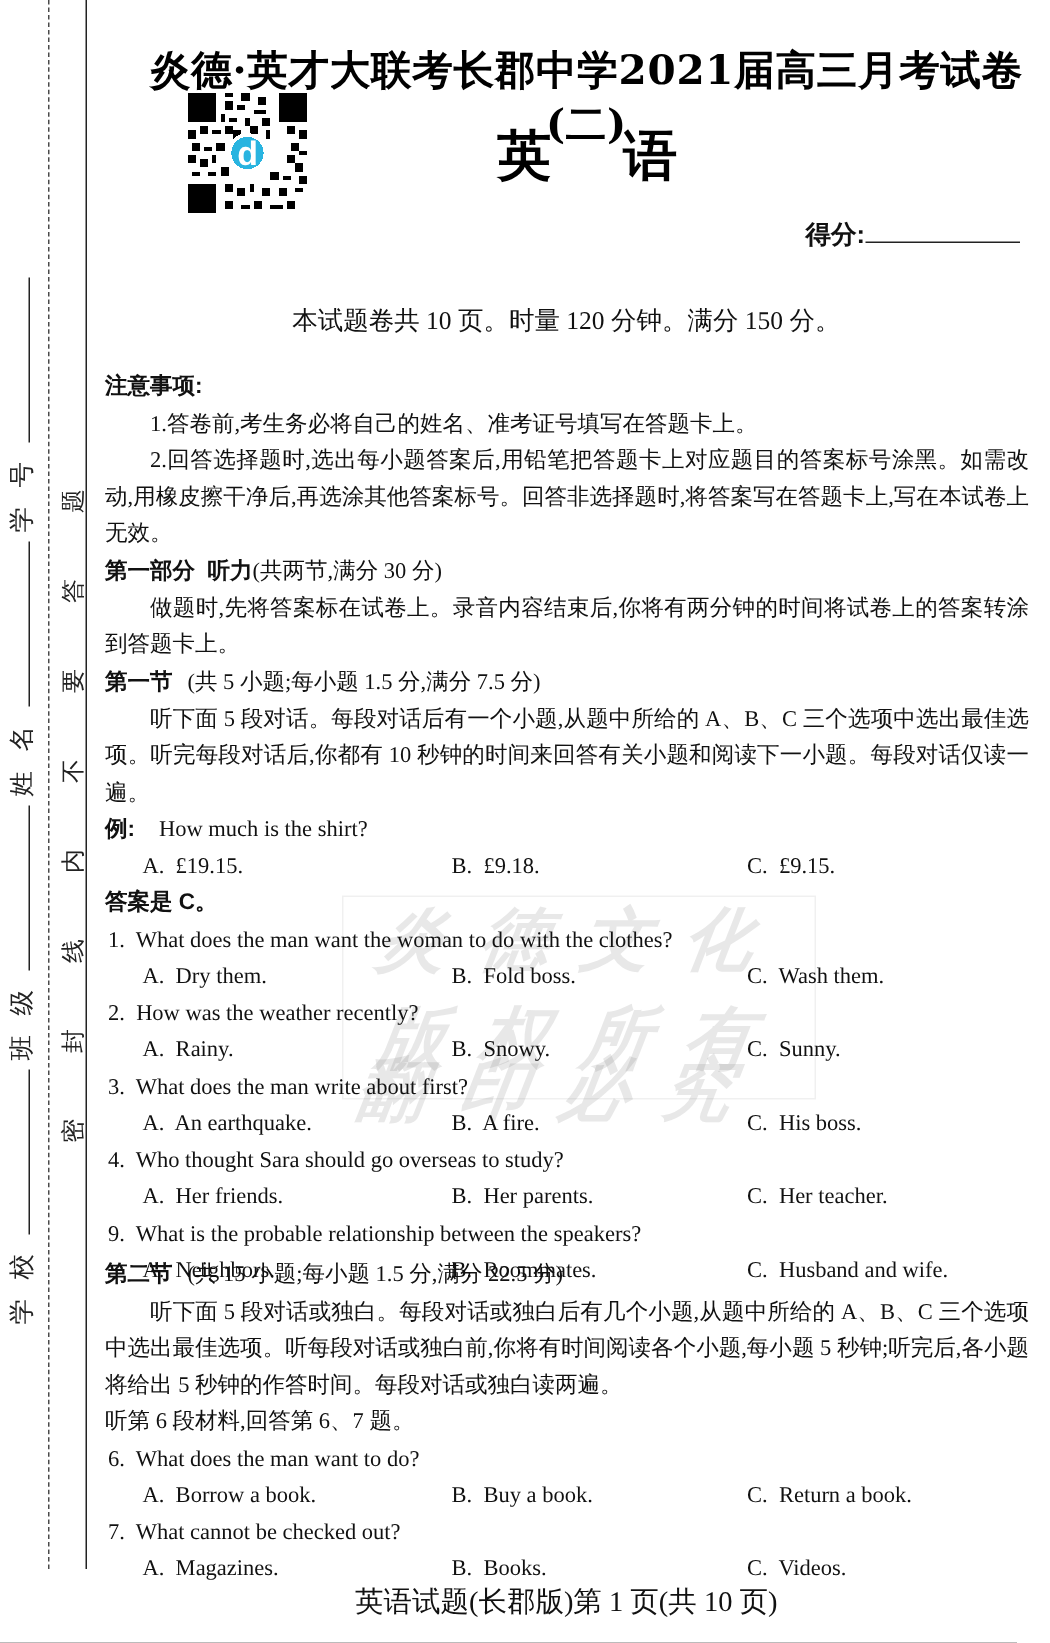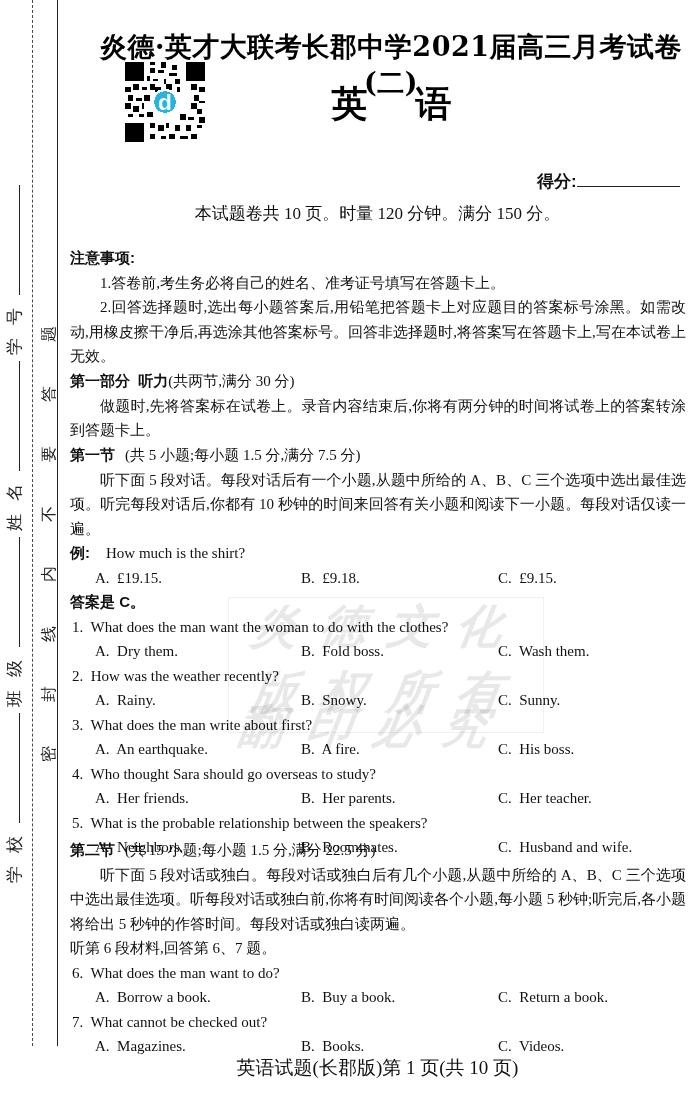--- a/index.html
+++ b/index.html
@@ -18,21 +18,21 @@
   .side-labels .blank{display:inline-block;width:110px;border-bottom:1.5px solid #222;height:14px;
                       margin:0 6px 0 0;}
   
   .exam-title{position:absolute;left:62px;top:14px;width:628px;margin:15px;text-align:center;
               font-size:27px;font-weight:bold;letter-spacing:0.5px;color:#000;
               font-family:"DejaVu Serif", serif;}
   .qr{position:absolute;left:125px;top:62px;width:80px;height:80px;}
   .subject{position:absolute;left:84px;top:80px;width:615px;text-align:center;
            font-size:36px;font-weight:bold;letter-spacing:48px;text-indent:48px;
            font-family:"Liberation Sans", sans-serif;color:#000;}
-  .score{position:absolute;left:537px;top:170px;font-size:17px;font-weight:bold;
+  .score{position:absolute;left:537px;top:145px;font-size:17px;font-weight:bold;
          font-family:"Liberation Sans", sans-serif;}
   .score-blank{display:inline-block;width:103px;border-bottom:1.5px solid #222;height:15px;}
   .info{position:absolute;left:70px;top:202px;width:615px;text-align:center;font-size:17px;}
   
   .blk{position:absolute;left:70px;width:616px;font-size:15px;line-height:24.5px;}
   .blk p{margin:0;}
   .indent{text-indent:2em;}
   .just{text-align:justify;}
   .bhead{font-family:"Liberation Sans", sans-serif;font-weight:bold;}
   .phead b{font-family:"Liberation Sans", sans-serif;font-weight:bold;white-space:pre-wrap;text-align:center;}
@@ -181,21 +181,21 @@
       <span class="oa">A.  An earthquake.</span>
       <span class="ob">B.  A fire.</span>
       <span class="oc">C.  His boss.</span>
     </div>
     <p class="q">4.  Who thought Sara should go overseas to study?</p>
     <div class="opts">
       <span class="oa">A.  Her friends.</span>
       <span class="ob">B.  Her parents.</span>
       <span class="oc">C.  Her teacher.</span>
     </div>
-    <p class="q">5.  What is the probable relationship between the speakers?</p>
+    <p class="q">9.  What is the probable relationship between the speakers?</p>
     <div class="opts">
       <span class="oa">A.  Neighbors.</span>
       <span class="ob">B.  Roommates.</span>
       <span class="oc">C.  Husband and wife.</span>
     </div>
   </div>
 
   <div class="blk" style="top:838px">
     <p class="phead"><b>第二节</b><span class="hrest">(共 15 小题;每小题 1.5 分,满分 22.5 分)</span></p>
     <p class="indent just">听下面 5 段对话或独白。每段对话或独白后有几个小题,从题中所给的 A、B、C 三个选项中选出最佳选项。听每段对话或独白前,你将有时间阅读各个小题,每小题 5 秒钟;听完后,各小题将给出 5 秒钟的作答时间。每段对话或独白读两遍。</p>

